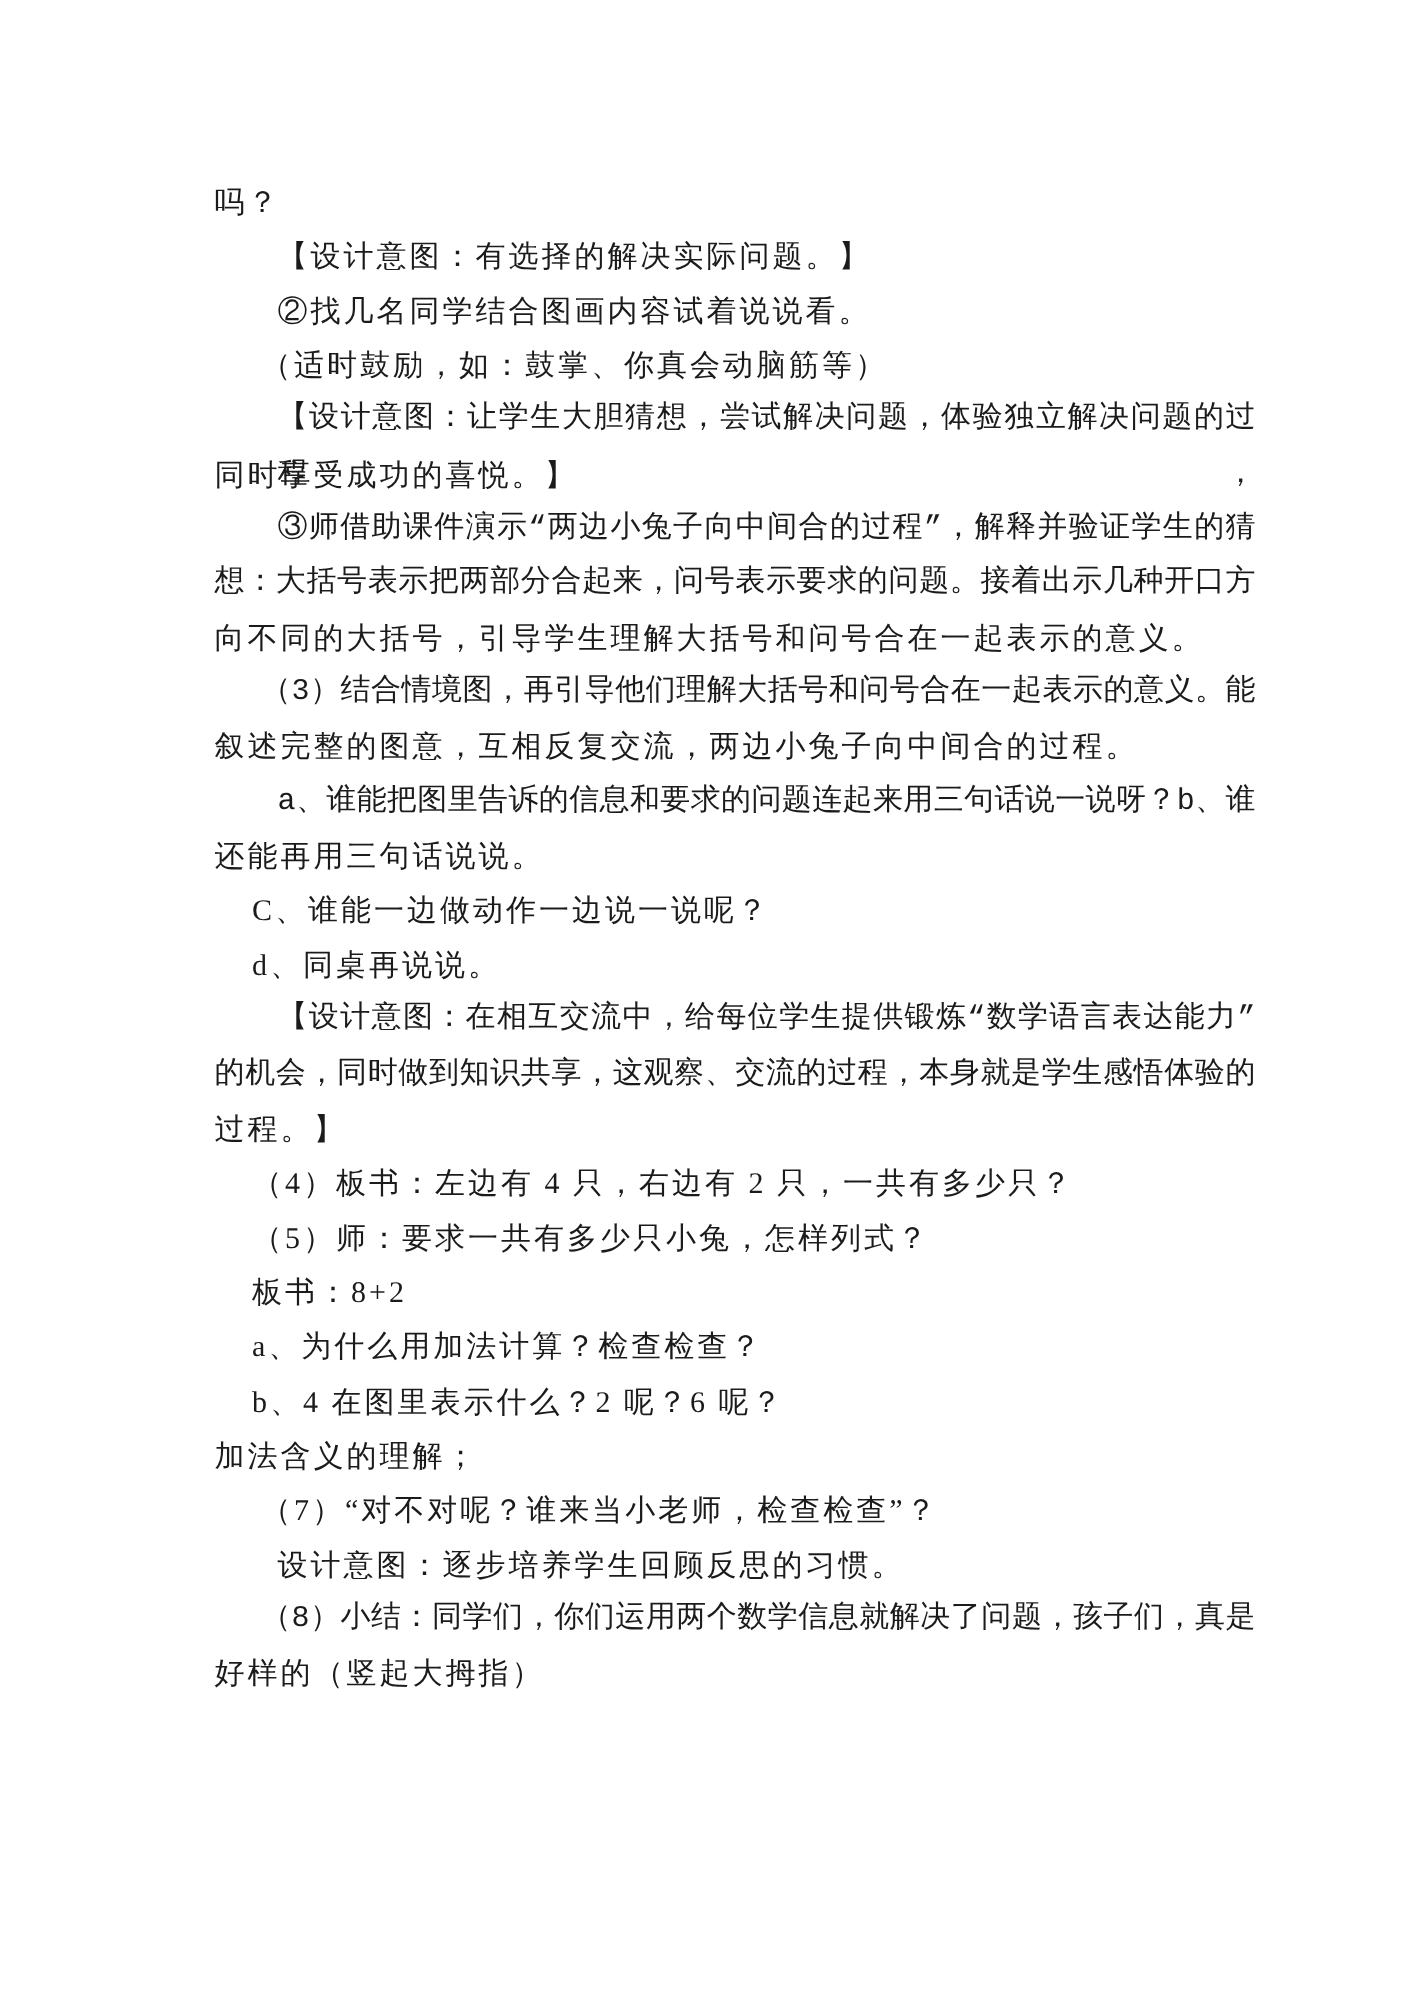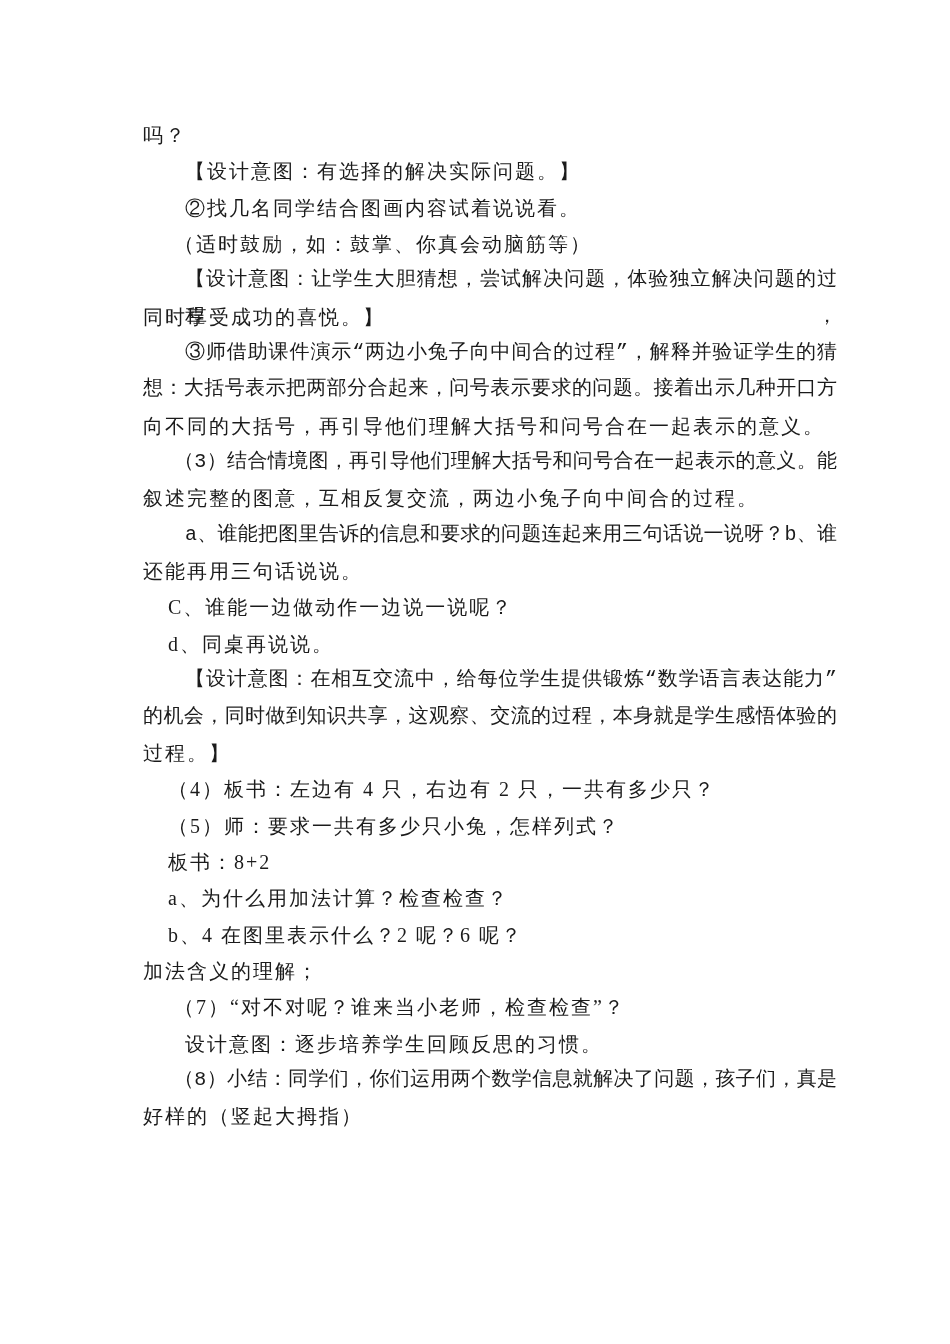--- a/index.html
+++ b/index.html
@@ -58,21 +58,21 @@
 <div class="page">
   <div class="doc">
     <div class="ln">吗？</div>
     <div class="ln i2">【设计意图：有选择的解决实际问题。】</div>
     <div class="ln i2">②找几名同学结合图画内容试着说说看。</div>
     <div class="ln i15">（适时鼓励，如：鼓掌、你真会动脑筋等）</div>
     <div class="ln i2 j">【设计意图：让学生大胆猜想，尝试解决问题，体验独立解决问题的过程，</div>
     <div class="ln">同时享受成功的喜悦。】</div>
     <div class="ln i2 j">③师借助课件演示“两边小兔子向中间合的过程”，解释并验证学生的猜</div>
     <div class="ln j">想：大括号表示把两部分合起来，问号表示要求的问题。接着出示几种开口方</div>
-    <div class="ln">向不同的大括号，再引导他们理解大括号和问号合在一起表示的意义。</div>
+    <div class="ln">向不同的大括号，引导学生理解大括号和问号合在一起表示的意义。</div>
     <div class="ln i15 j">（3）结合情境图，再引导他们理解大括号和问号合在一起表示的意义。能</div>
     <div class="ln">叙述完整的图意，互相反复交流，两边小兔子向中间合的过程。</div>
     <div class="ln i2 j">a、谁能把图里告诉的信息和要求的问题连起来用三句话说一说呀？b、谁</div>
     <div class="ln">还能再用三句话说说。</div>
     <div class="ln i1">C、谁能一边做动作一边说一说呢？</div>
     <div class="ln i1">d、同桌再说说。</div>
     <div class="ln i2 j">【设计意图：在相互交流中，给每位学生提供锻炼“数学语言表达能力”</div>
     <div class="ln j">的机会，同时做到知识共享，这观察、交流的过程，本身就是学生感悟体验的</div>
     <div class="ln">过程。】</div>
     <div class="ln i1">（4）板书：左边有 4 只，右边有 2 只，一共有多少只？</div>

